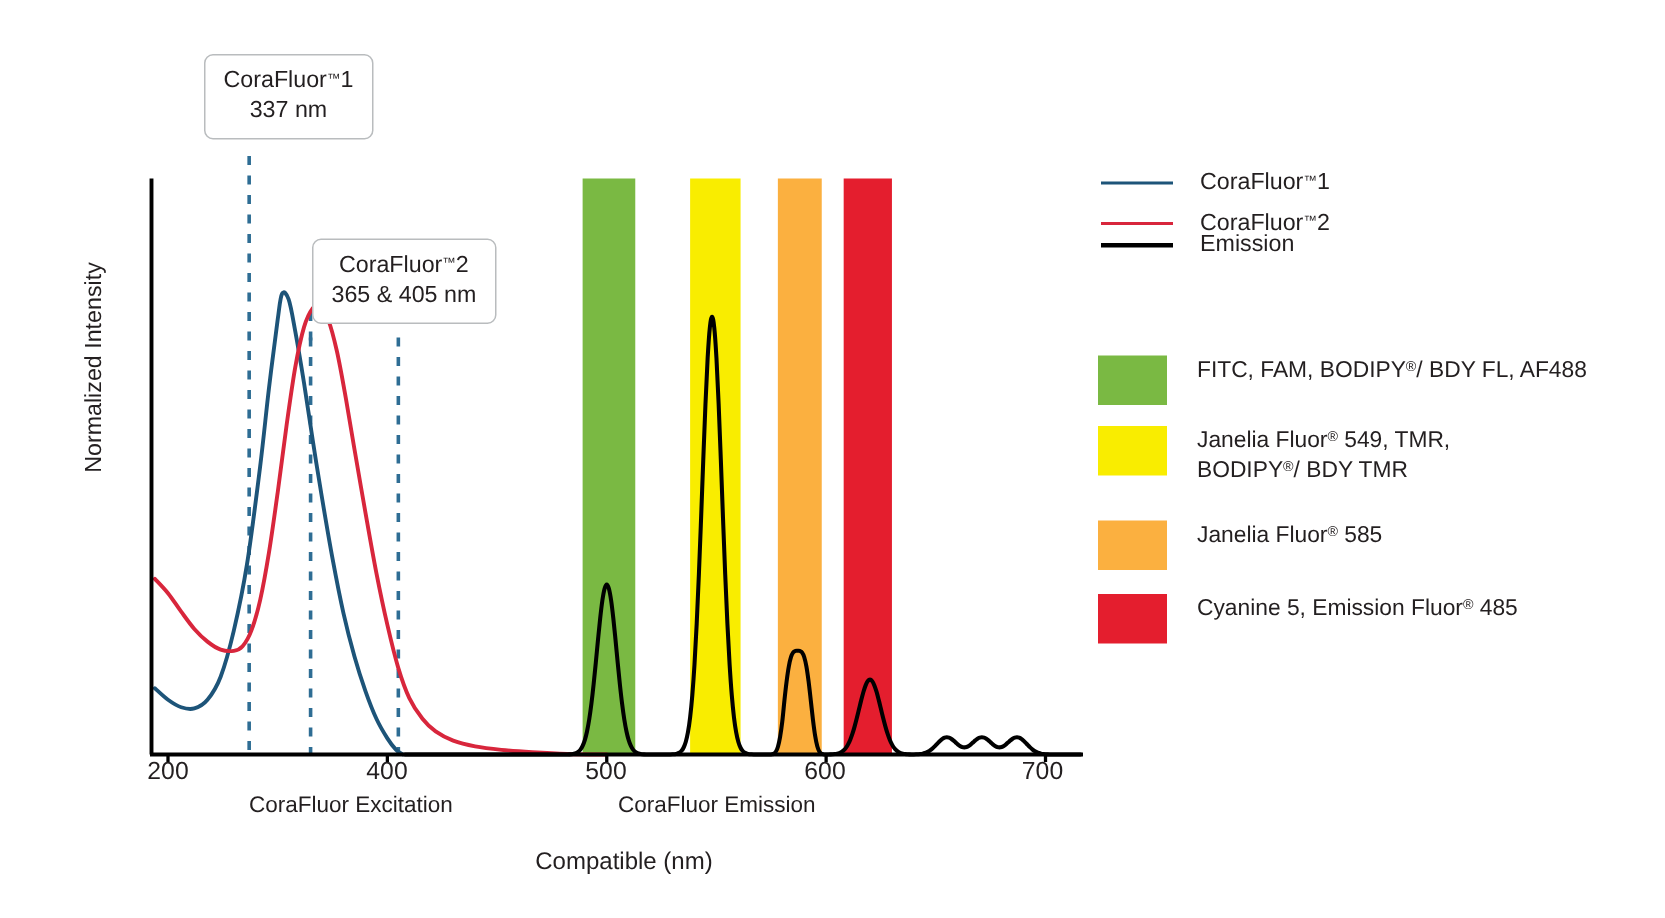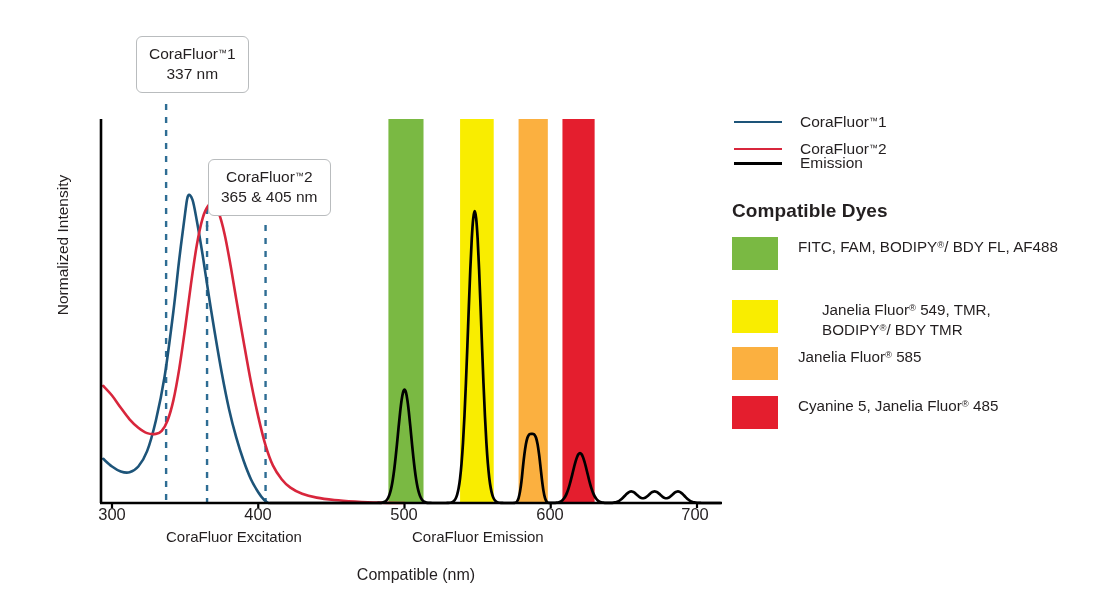--- a/index.html
+++ b/index.html
@@ -96,21 +96,21 @@
         <line x1="100" y1="503" x2="722" y2="503" stroke="#000" stroke-width="2.6"></line>
         <line x1="112" y1="503" x2="112" y2="508" stroke="#000" stroke-width="2.2"></line>
         <line x1="258.25" y1="503" x2="258.25" y2="508" stroke="#000" stroke-width="2.2"></line>
         <line x1="404.5" y1="503" x2="404.5" y2="508" stroke="#000" stroke-width="2.2"></line>
         <line x1="550.75" y1="503" x2="550.75" y2="508" stroke="#000" stroke-width="2.2"></line>
         <line x1="697" y1="503" x2="697" y2="508" stroke="#000" stroke-width="2.2"></line>
       </svg>
 
     <div id="ylabel">Normalized Intensity</div>
 
-    <div class="axis-tick" style="left:82px;top:505px;">300</div>
+    <div class="axis-tick" style="left:82px;top:505px;">200</div>
     <div class="axis-tick" style="left:228px;top:505px;">400</div>
     <div class="axis-tick" style="left:374px;top:505px;">500</div>
     <div class="axis-tick" style="left:520px;top:505px;">600</div>
     <div class="axis-tick" style="left:665px;top:505px;">700</div>
 
     <div class="axis-sub" style="left:142px;top:528px;margin-left:24px;">CoraFluor Excitation</div>
     <div class="axis-sub" style="left:412px;top:528px;">CoraFluor Emission</div>
 
     <div id="xlabel">Compatible (nm)</div>
 
@@ -135,44 +135,43 @@
     <div class="lg-row" style="left:4px;top:140px;">
       <span class="lg-line" style="border-top-color:#d8263c;"></span>
       <span class="lg-text"><span>CoraFluor</span><sup class="tm">™</sup><span>2</span></span>
     </div>
 
     <div class="lg-row" style="left:4px;top:154px;">
       <span class="lg-line" style="border-top-color:#000000;border-top-width:3px;"></span>
       <span class="lg-text">Emission</span>
     </div>
 
-    <div id="dyes-title">Compatible Dyes</div>
 
     <div class="dye-row" style="left:2px;top:237px;">
       <span class="dye-sw" style="background:#7ab943;"></span>
       <span class="dye-text">
         <span>FITC, FAM, BODIPY</span><sup class="reg">®</sup><span>/ BDY FL, AF488</span>
       </span>
     </div>
 
-    <div class="dye-row" style="left:2px;top:300px;gap:24px;">
+    <div class="dye-row" style="left:2px;top:284px;">
       <span class="dye-sw" style="background:#f9ed00;"></span>
       <span class="dye-text">
         <span>Janelia Fluor</span><sup class="reg">®</sup><span> 549, TMR,</span><br>
         <span>BODIPY</span><sup class="reg">®</sup><span>/ BDY TMR</span>
       </span>
     </div>
 
     <div class="dye-row" style="left:2px;top:347px;text-align:center;">
       <span class="dye-sw" style="background:#fbb040;"></span>
       <span class="dye-text">
         <span>Janelia Fluor</span><sup class="reg">®</sup><span> 585</span>
       </span>
     </div>
 
     <div class="dye-row" style="left:2px;top:396px;">
       <span class="dye-sw" style="background:#e41e2e;"></span>
       <span class="dye-text">
-        <span>Cyanine 5, Janelia Fluor</span><sup class="reg">®</sup><span> 485</span>
+        <span>Cyanine 5, Emission Fluor</span><sup class="reg">®</sup><span> 485</span>
       </span>
     </div>
   </div>
 </div>
 
 </body></html>

